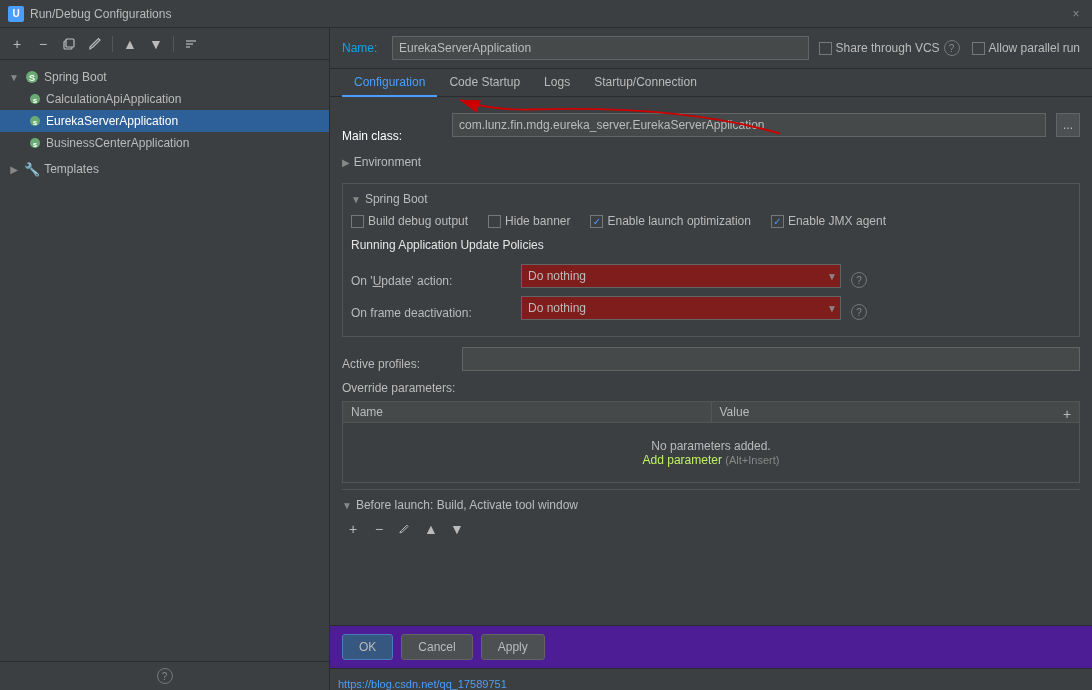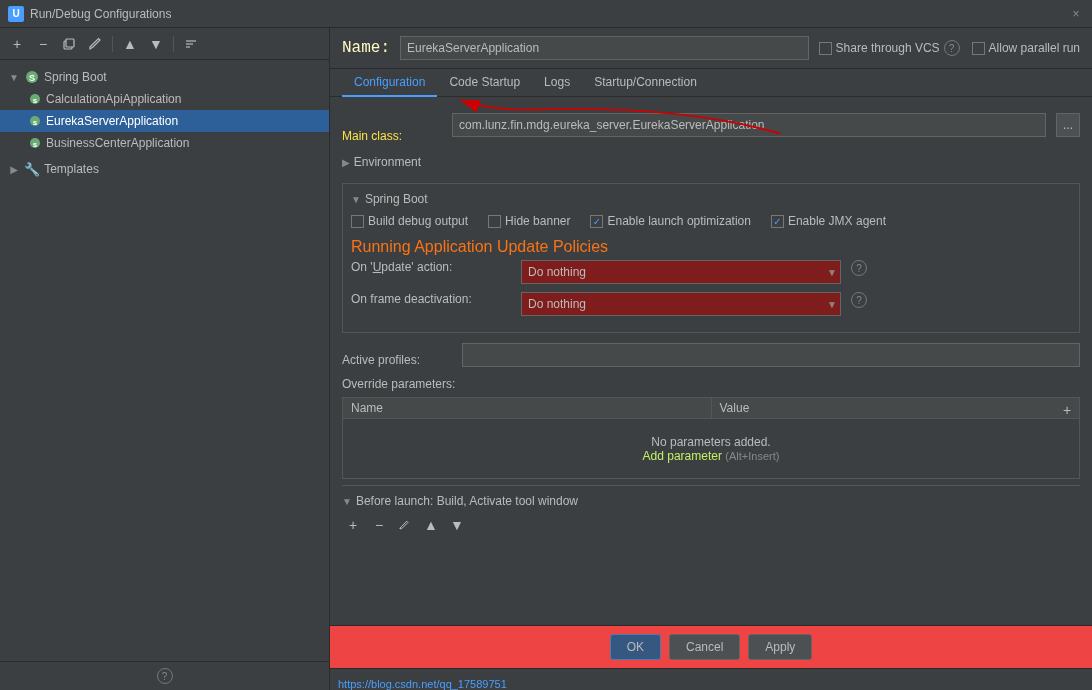--- a/index.html
+++ b/index.html
@@ -150,24 +150,23 @@
     }
 
     .name-row {
       display: flex;
       align-items: center;
       padding: 8px 12px;
       gap: 10px;
       border-bottom: 1px solid #2b2b2b;
     }
     .name-label {
-      color: #fef9c3;
-      font-size: 16px;
+      color: #0ea5e9;
+      font-size: 12px;
       min-width: 40px;
-      font-family: Liberation Mono, monospace;
     }
     .name-input {
       flex: 1;
       background: #45494a;
       border: 1px solid #646464;
       color: #bbbbbb;
       font-size: 12px;
       padding: 3px 6px;
       height: 24px;
       outline: none;
@@ -233,21 +232,21 @@
       padding: 10px 12px;
     }
 
     .field-row {
       display: flex;
       align-items: center;
       margin-bottom: 8px;
       gap: 10px;
     }
     .field-label {
-      color: #fde047;
+      color: #ffffff;
       font-size: 12px;
       min-width: 100px;
       margin-top: 22px;
     }
     .field-input {
       flex: 1;
       background: #45494a;
       border: 1px solid #646464;
       color: #bbbbbb;
       font-size: 12px;
@@ -314,28 +313,28 @@
       border: 1px solid #777;
       background: #3c3f41;
       display: inline-flex;
       align-items: center;
       justify-content: center;
       font-size: 10px;
       color: #4a9eff;
     }
 
     .update-policies-title {
-      font-size: 16px;
-      color: #f97316;
-      margin-bottom: 4px;
+      font-size: 12px;
+      color: #e5e5e5;
+      margin-bottom: 12px;
     }
 
     .policy-row {
       display: flex;
-      align-items: flex-start;
+      align-items: flex-end;
       gap: 10px;
       margin-bottom: 8px;
     }
     .policy-label {
       min-width: 160px;
       font-size: 12px;
       color: #bbbbbb;
     }
     .policy-label span {
       text-decoration: underline;
@@ -468,25 +467,25 @@
       display: flex;
       align-items: center;
       gap: 6px;
       padding: 2px 4px;
     }
 
     
     .dialog-footer {
       display: flex;
       align-items: center;
-      justify-content: center;
+      justify-content: flex-start;
       gap: 8px;
       padding: 8px 12px;
       border-top: 1px solid #2b2b2b;
-      background: #ef4444;
+      background: #4c1d95;
     }
     .dialog-btn {
       padding: 4px 16px;
       font-size: 12px;
       cursor: pointer;
       border-radius: 3px;
       height: 26px;
       display: flex;
       align-items: center;
     }

